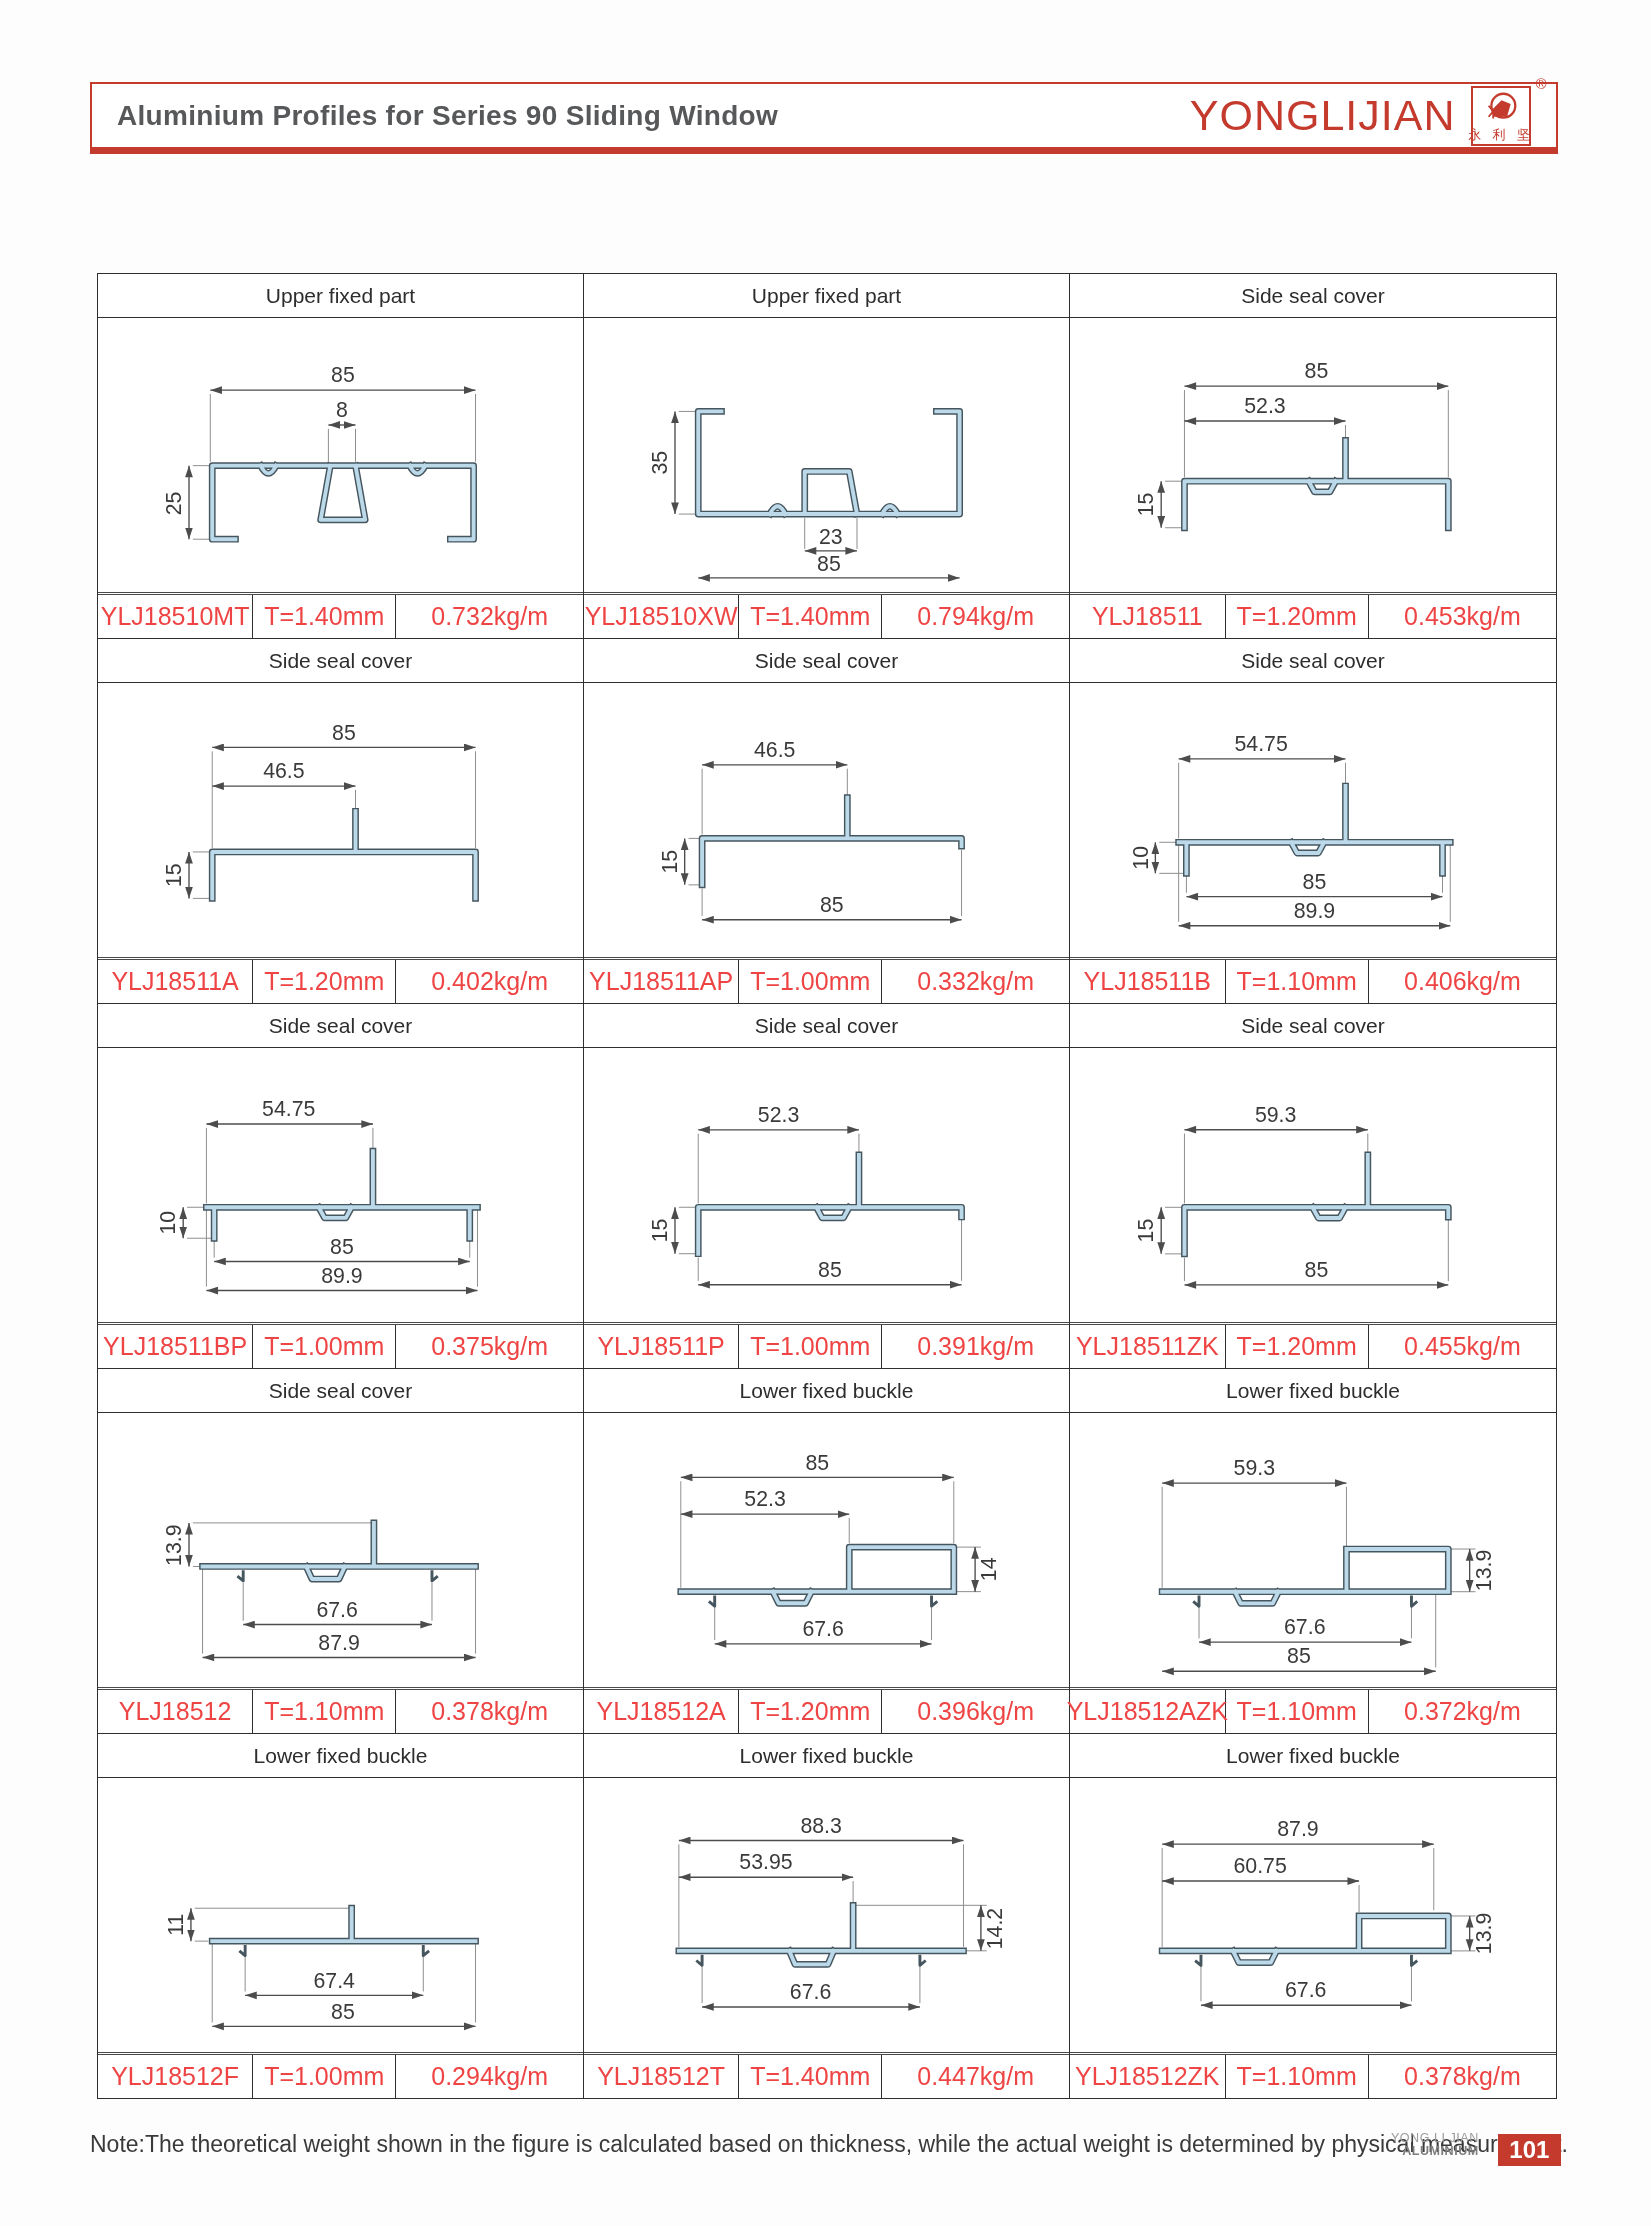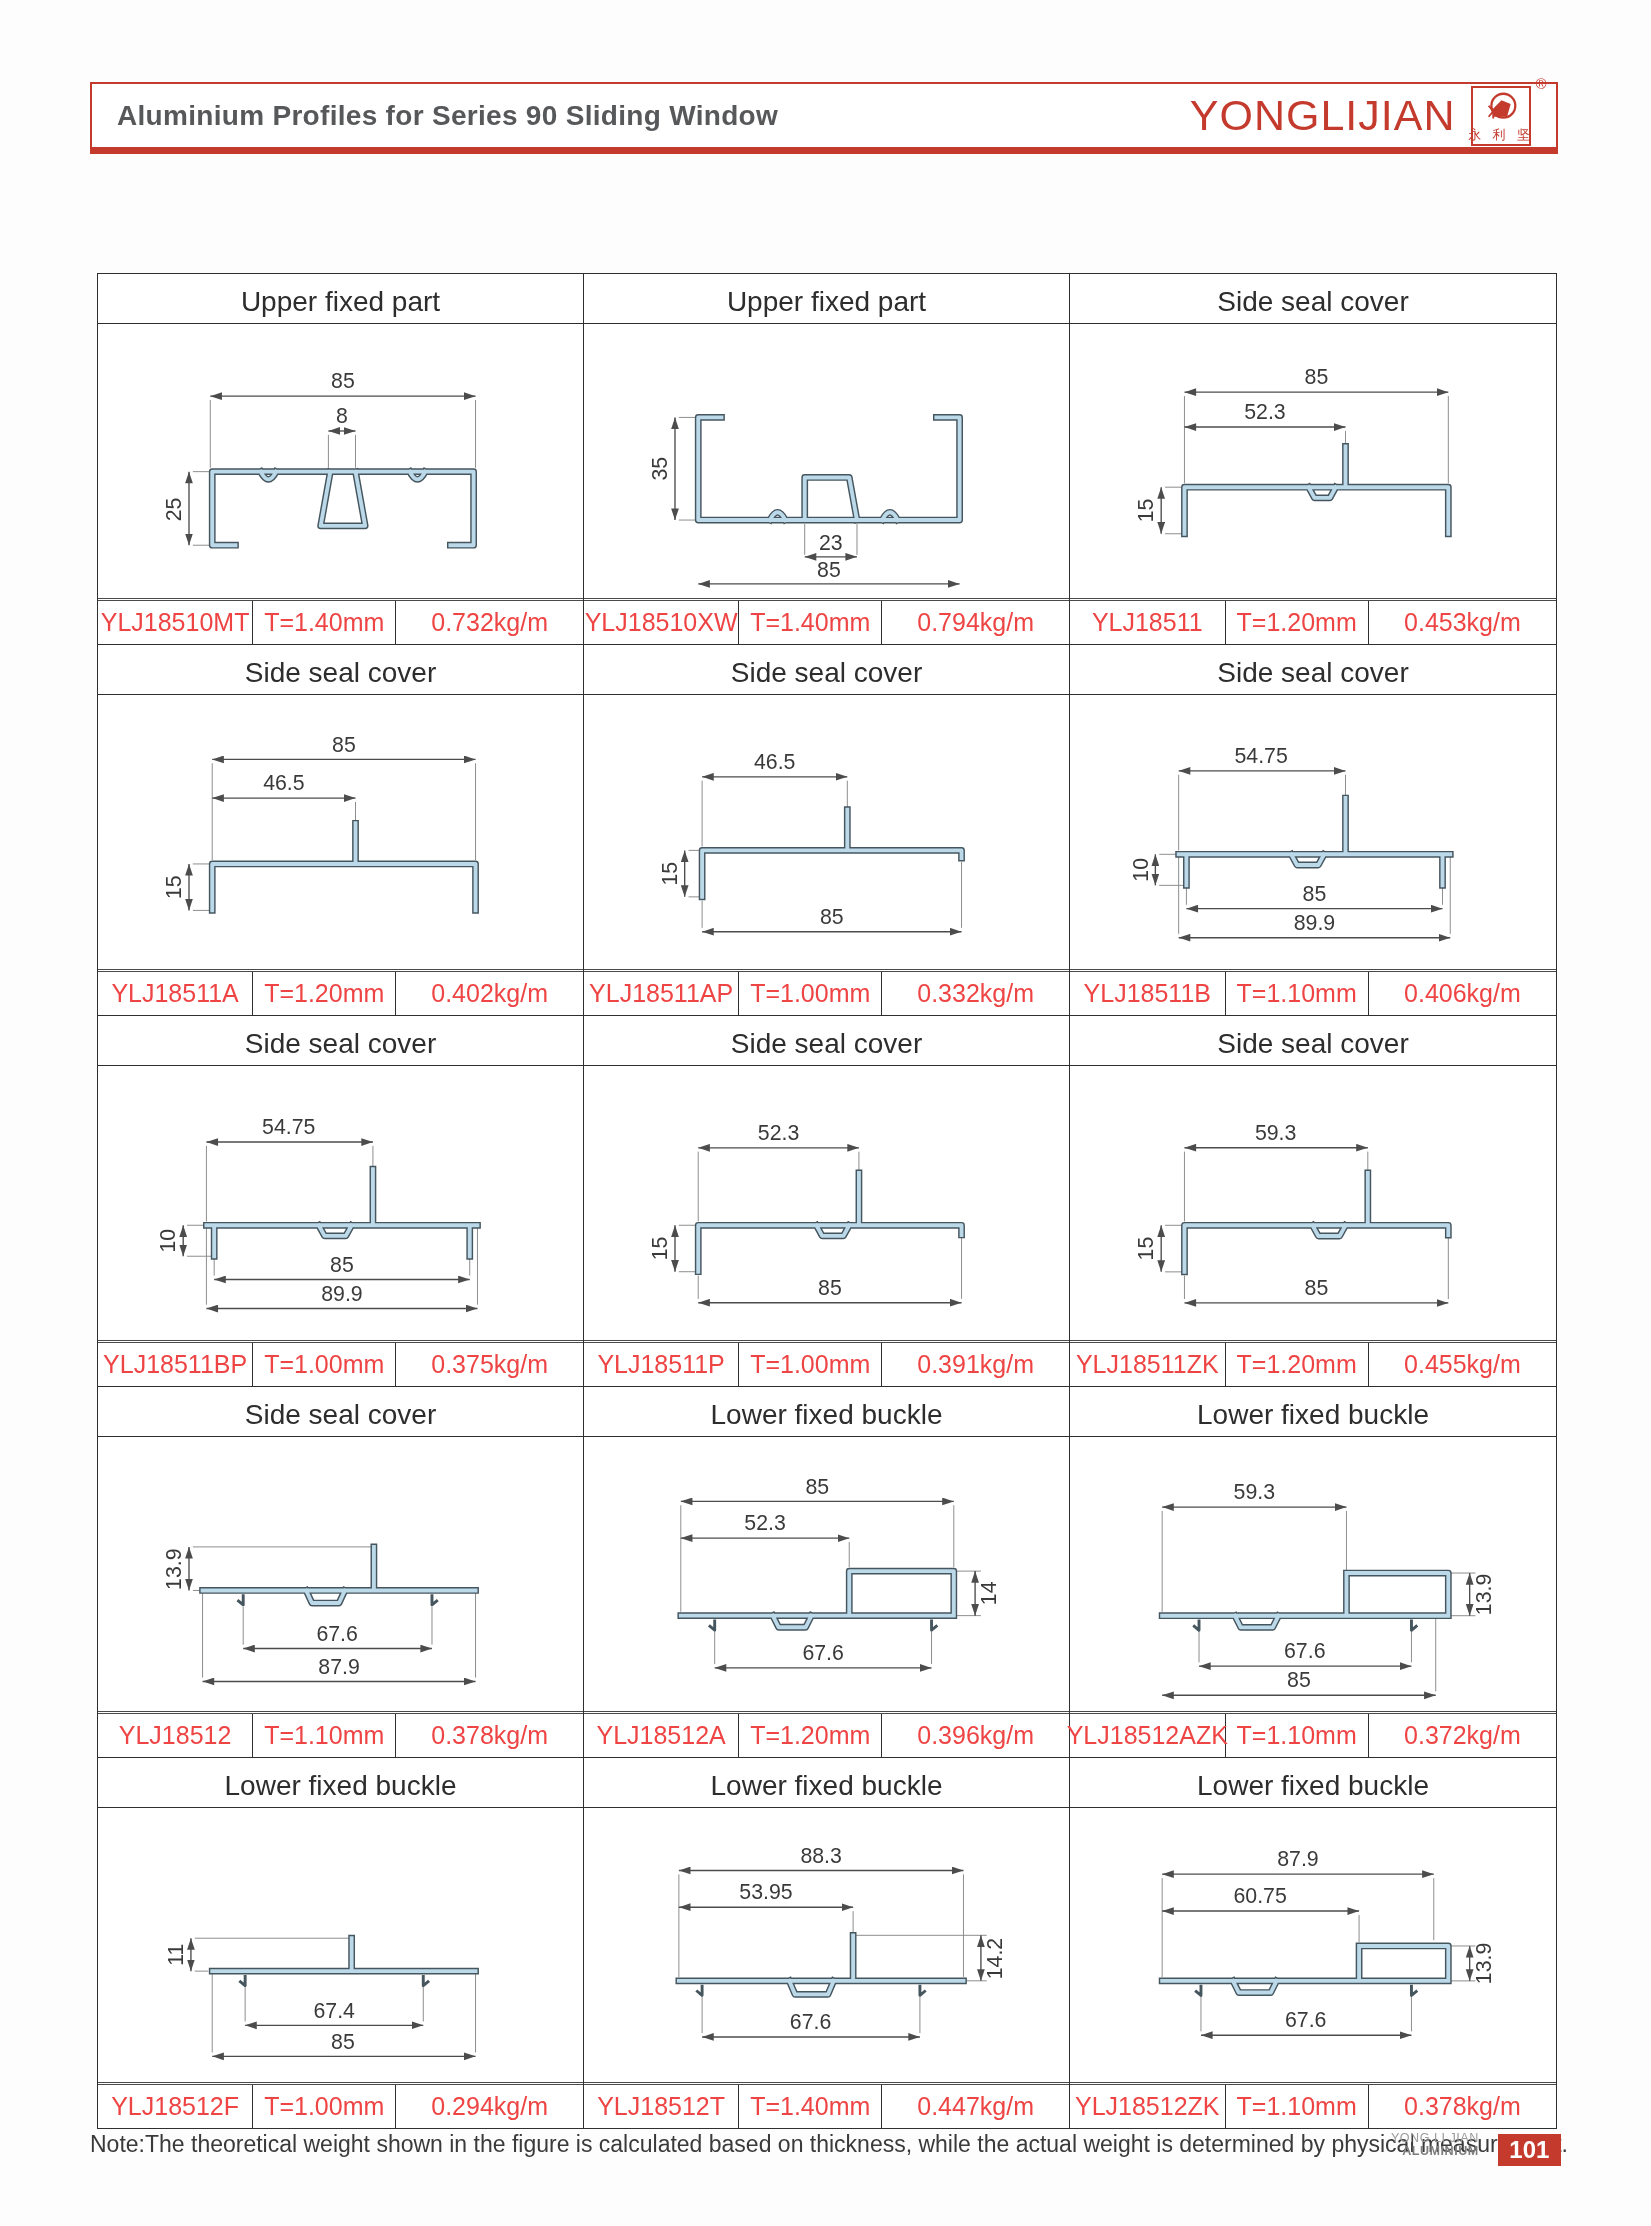--- a/index.html
+++ b/index.html
@@ -21,21 +21,21 @@
   .reg-mark { position:absolute; top:-11.6px; right:-17.5px; color:var(--accent); font-size:14.6px; }
 
   
   .grid { position:absolute; left:97px; top:273px; width:1460px;
     border:1.9px solid var(--line); box-sizing:border-box; background:#fff; }
   .row { display:grid; grid-template-columns:1fr 1fr 1fr; border-bottom:1.9px solid var(--line); }
   .row:last-child { border-bottom:none; }
   .cell { border-right:1.9px solid var(--line); box-sizing:border-box; }
   .cell:last-child { border-right:none; }
   .chead { height:43px; border-bottom:1.9px solid var(--line); display:flex; align-items:center;
-    justify-content:center; font-size:28px; color:#2d2d2d;margin-top:6px; }
+    justify-content:center; font-size:21px; color:#2d2d2d; }
   .cdraw { height:274px; position:relative; overflow:hidden; }
   .cdraw svg { display:block; }
   .cfoot { height:43px; border-top:3.9px double #4a4a4a; display:grid;
     grid-template-columns:32% 29.5% 38.5%; }
   .cfoot > div { display:flex; align-items:center; justify-content:center; font-size:25px;
     color:#ef4444; border-right:1.9px solid var(--line); }
   .cfoot > div:last-child { border-right:none; }
 
   
   .p1 { fill:none; stroke:var(--pstroke); stroke-width:7; stroke-linejoin:round; stroke-linecap:square; }

